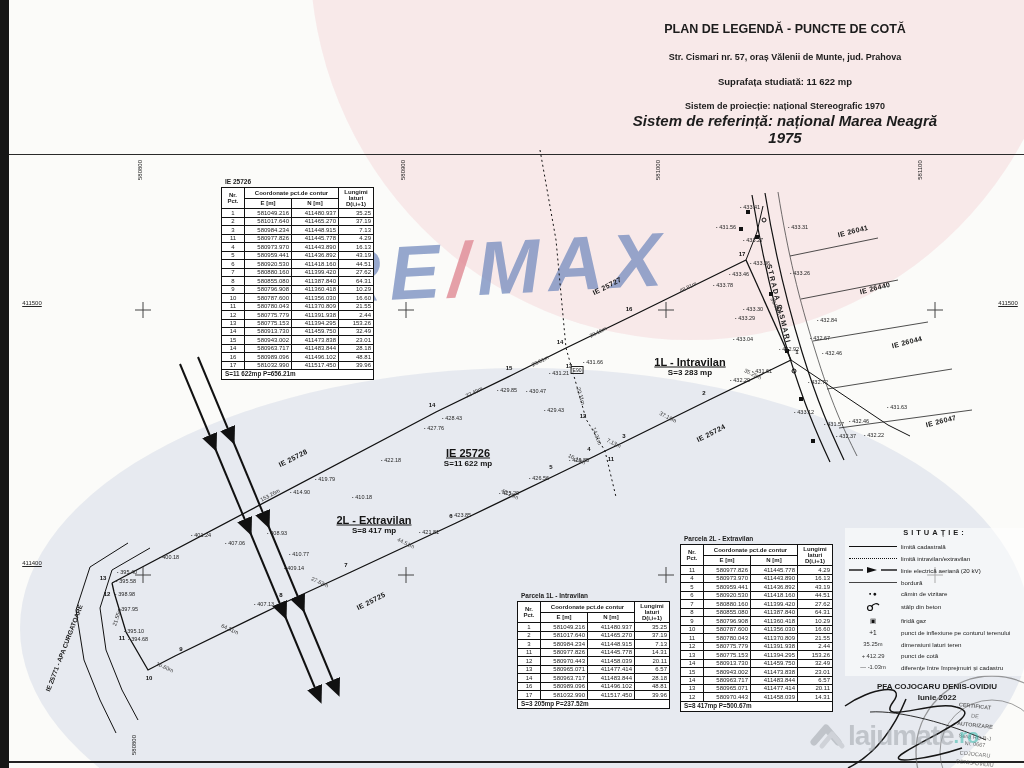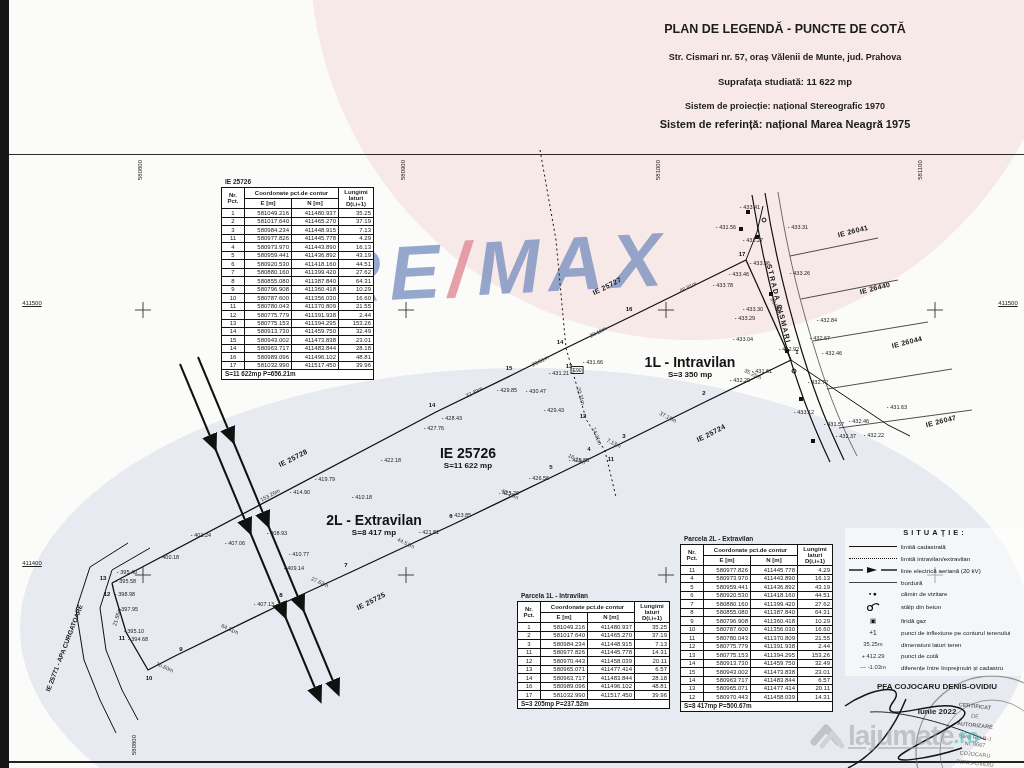--- a/index.html
+++ b/index.html
@@ -20,31 +20,31 @@
   .ep{font-size:5.5px;color:#252525;}
   .ep::before{content:"· ";font-weight:bold;}
   .pt{font-size:6px;font-weight:bold;color:#111;}
   .len{font-size:5.5px;color:#333;}
   .ie{font-size:7px;font-weight:bold;letter-spacing:.4px;color:#161616;}
   .road-name{font-size:7px;font-weight:bold;letter-spacing:1.5px;color:#161616;}
   .stream-name{font-size:6.5px;font-weight:bold;color:#161616;}
   .frame-co{font-size:6px;color:#222;}
   .frame-co.u{text-decoration:underline;}
   .area{position:absolute;transform:translate(-50%,-50%);text-align:center;font-weight:bold;color:#141414;}
-  .area .l1{font-size:14px;}
+  .area .l1{font-size:11px;text-decoration:underline;}
   .area .l2{font-size:8px;}
   .e90{position:absolute;transform:translate(-50%,-50%);font-size:5px;border:.8px solid #222;padding:0 1px;background:rgba(255,255,255,.5);}
   
   .titleblock{left:620px;top:22px;width:330px;text-align:center;}
   .tb1{font-size:12.5px;font-weight:bold;}
   .tb2{font-size:12px;font-weight:bold;margin-top:2px;}
   .tb3{font-size:9px;font-weight:bold;margin-top:16px;}
   .tb4{font-size:9.5px;font-weight:bold;margin-top:14px;}
   .tb5{font-size:9px;font-weight:bold;margin-top:14px;}
-  .tb6{font-size:11px;font-weight:bold;margin-top:7px;}
+  .tb6{font-size:15px;font-weight:bold;margin-top:1px;font-style:italic;}
   
   .ctable{position:absolute;background:transparent;}
   .tbl-title{font-size:6.5px;font-weight:bold;margin:0 0 2px 4px;}
   .ctable table{border-collapse:collapse;background:#fff;}
   .ctable th,.ctable td{border:.9px solid #111;font-size:6px;line-height:1.08;padding:.5px 2px;}
   .ctable th{text-align:center;font-weight:bold;}
   .ctable td.c{text-align:center;}
   .ctable td.r{text-align:right;}
   .ctable tfoot td{font-size:6.3px;font-weight:bold;text-align:left;padding:1px 3px;}
   .col-pct{width:18px;}.col-e{width:42px;}.col-n{width:42px;}.col-d{width:30px;}
@@ -55,25 +55,25 @@
   .legend-sym{width:56px;display:flex;justify-content:center;align-items:center;flex:0 0 56px;}
   .legend-lab{font-size:6.2px;color:#1a1a1a;}
   .sym-line{width:48px;border-top:1.2px solid #111;}
   .sym-dotted{width:48px;border-top:1.6px dotted #111;}
   .sym-thin{width:48px;border-top:.8px solid #444;}
   .sym-text{font-size:5.8px;color:#333;}
   .sym-glyph{font-size:6.5px;color:#111;}
   
   .pfa{left:852px;top:682px;width:170px;text-align:center;font-weight:bold;}
   .pfa .name{font-size:8px;}
-  .pfa .date{font-size:8px;margin-top:16px;}
+  .pfa .date{font-size:8px;margin-top:2px;}
   .stamp-text{position:absolute;transform:translate(-50%,-50%) rotate(6deg);font-size:5.5px;color:#4a4a4a;opacity:.8;white-space:nowrap;}
   
   .lajumate{left:808px;top:716px;display:flex;align-items:center;opacity:.5;}
-  .lj-name{font-size:28px;font-weight:bold;color:#9aa0a6;letter-spacing:-1px;text-decoration:underline;}
+  .lj-name{font-size:28px;font-weight:bold;color:#9aa0a6;letter-spacing:-1px;}
   .lj-tld{font-size:20px;font-weight:bold;color:#2ab5a5;}
 </style>
 </head>
 <body>
 
 <div class="abs wash-pink"></div>
 <div class="abs wash-blue"></div>
 <div class="abs remax"><span>RE</span><span class="slash">/</span><span>MAX</span></div>
 
 <div class="abs scan-strip"></div>
@@ -274,21 +274,21 @@
     <span class="lbl ie" style="left: 907px; top: 342px; transform: translate(-50%, -50%) rotate(-14deg);">IE 26044</span>
     <span class="lbl ie" style="left: 941px; top: 421px; transform: translate(-50%, -50%) rotate(-14deg);">IE 26047</span>
     <span class="lbl road-name" style="left: 779px; top: 304px; transform: translate(-50%, -50%) rotate(76deg);">STRADA CISMARI</span>
     <span class="lbl stream-name" style="left: 64px; top: 648px; transform: translate(-50%, -50%) rotate(-69deg);">IE 25771 - APA CURGATOARE</span>
     <div class="area" style="left: 468px; top: 457px;">
       <div class="l1">IE 25726</div>
       <div class="l2">S=11 622 mp</div>
     </div>
     <div class="area" style="left: 690px; top: 366px;">
       <div class="l1">1L - Intravilan</div>
-      <div class="l2">S=3 350 mp</div>
+      <div class="l2">S=3 283 mp</div>
     </div>
     <div class="area" style="left: 374px; top: 524px;">
       <div class="l1">2L - Extravilan</div>
       <div class="l2">S=8 417 mp</div>
     </div>
     <span class="lbl frame-co" style="left: 140px; top: 170px; transform: translate(-50%, -50%) rotate(-90deg);">580800</span>
     <span class="lbl frame-co" style="left: 403px; top: 170px; transform: translate(-50%, -50%) rotate(-90deg);">580900</span>
     <span class="lbl frame-co" style="left: 658px; top: 170px; transform: translate(-50%, -50%) rotate(-90deg);">581000</span>
     <span class="lbl frame-co" style="left: 920px; top: 170px; transform: translate(-50%, -50%) rotate(-90deg);">581100</span>
     <span class="lbl frame-co" style="left: 134px; top: 745px; transform: translate(-50%, -50%) rotate(-90deg);">580800</span>

